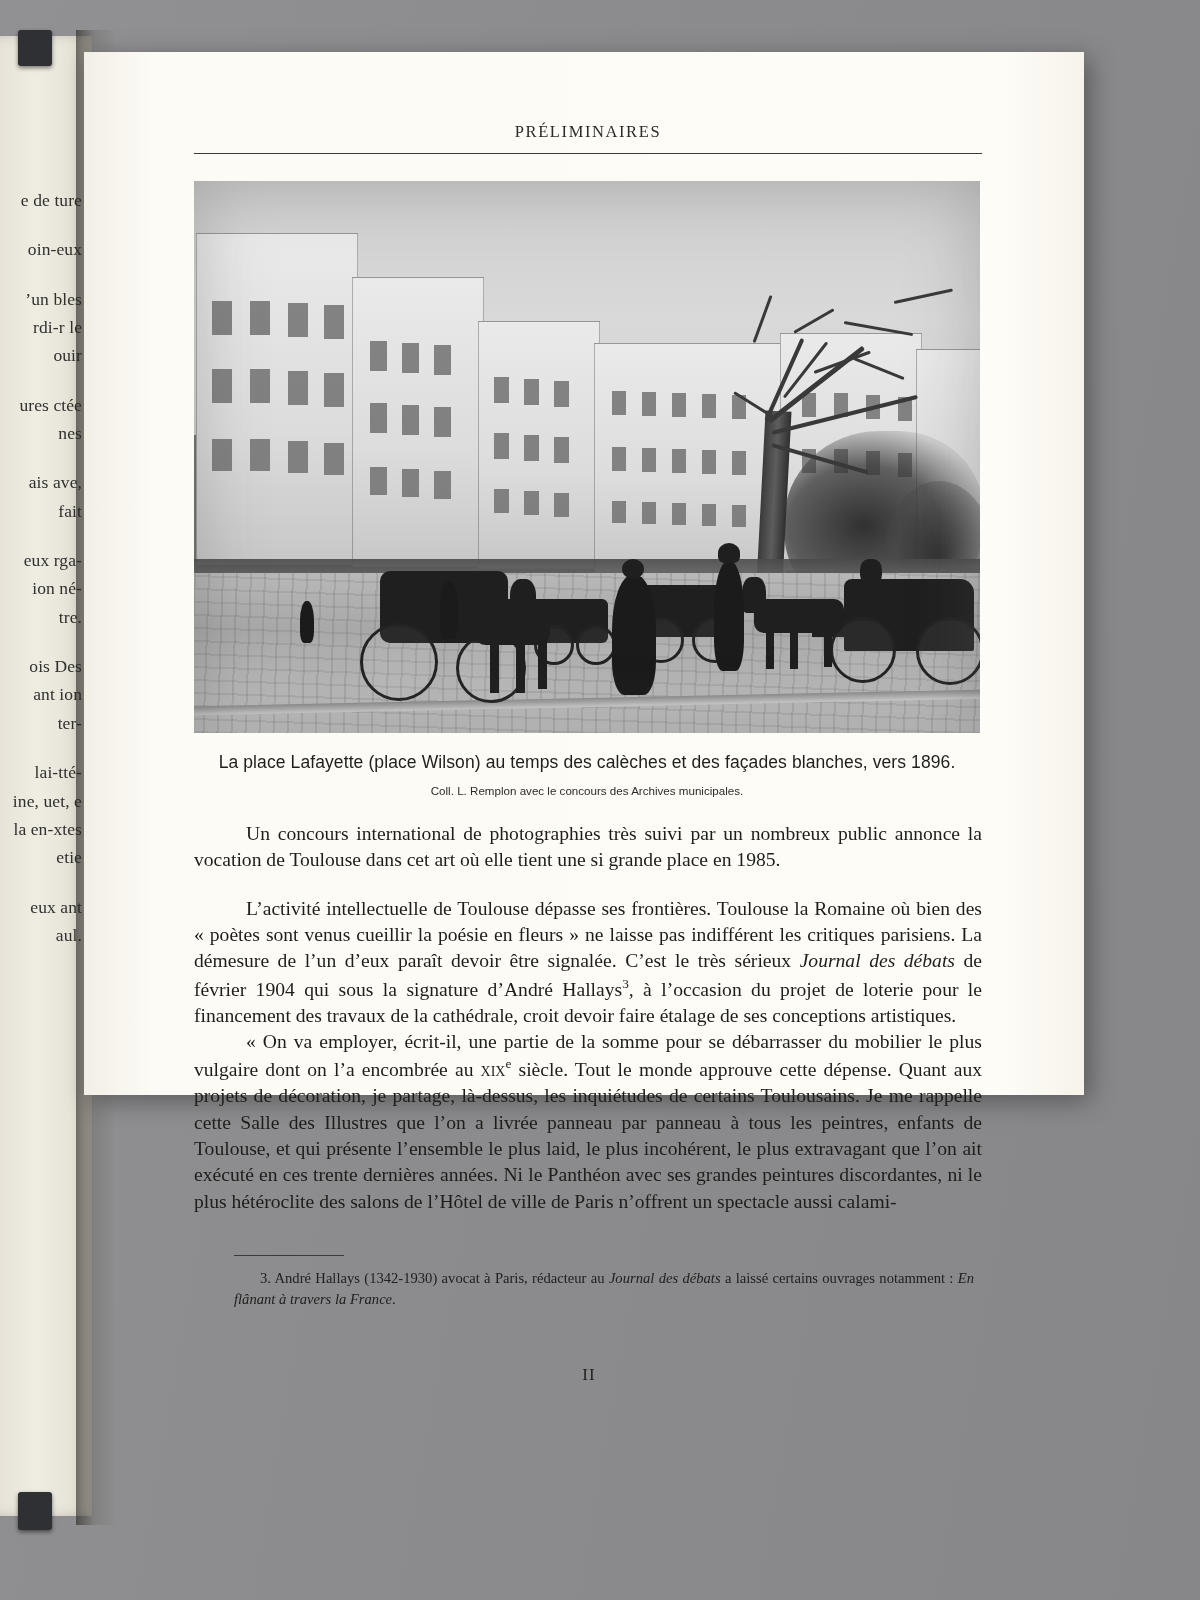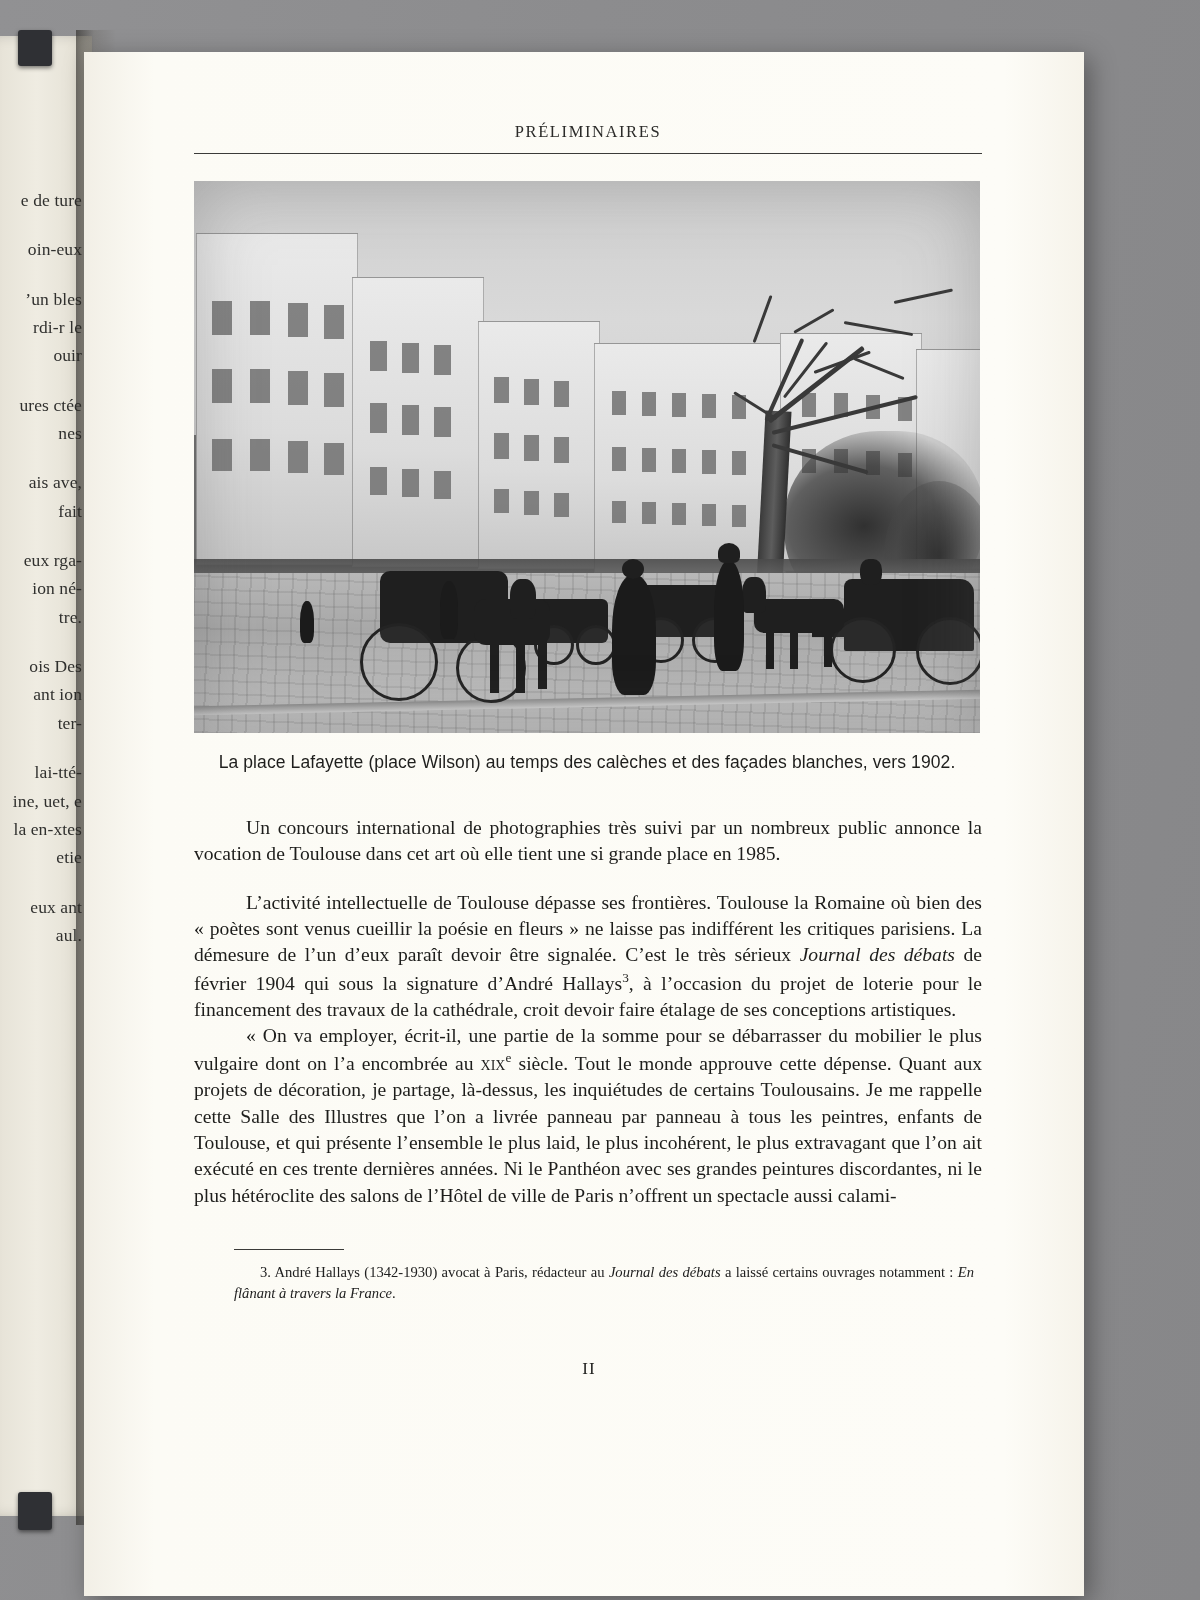--- a/index.html
+++ b/index.html
@@ -68,21 +68,21 @@
   }
   .clip.top { top: 30px; height: 36px; }
   .clip.bottom { top: 1492px; height: 38px; }
 
   
   .page {
     position: absolute;
     left: 84px;
     top: 52px;
     width: 1000px;
-    height: 1544px;
+    height: 1043px;
     background: #fbfaf4;
     background-image: linear-gradient(90deg, #f2efe6 0%, #fcfbf5 7%, #fdfcf7 92%, #f6f3ea 100%);
     box-shadow: 6px 6px 24px rgba(0,0,0,0.35);
   }
   .page-inner {
     position: absolute;
     left: 110px;
     top: 70px;
     width: 790px;
   }
@@ -225,21 +225,21 @@
   .credit {
     margin-top: 11px;
     text-align: center;
     font-family: "Liberation Sans", sans-serif;
     font-size: 11.6px;
     color: #2c2c2a;
   }
 
   
   .body {
-    margin-top: 42px;
+    margin-top: 24px;
     width: 788px;
     font-size: 19.6px;
     line-height: 1.345;
     color: #1d1d1b;
     text-align: justify;
     hyphens: none;
   }
   .body p { margin: 0; text-indent: 52px; }
   .body p.gap { margin-top: 22px; }
   .body em { font-style: italic; }
@@ -429,21 +429,22 @@
         <div class="person" style="left:418px;top:394px;width:44px;height:120px;"></div>
         <div class="sil" style="left:428px;top:378px;width:22px;height:20px;border-radius:50%;"></div>
         <div class="person" style="left:520px;top:380px;width:30px;height:110px;"></div>
         <div class="sil" style="left:524px;top:362px;width:22px;height:20px;border-radius:50% 50% 30% 30%;"></div>
         <div class="person" style="left:246px;top:400px;width:18px;height:58px;"></div>
         <div class="person" style="left:106px;top:420px;width:14px;height:42px;"></div>
 
         <div class="photo-vignette"></div>
       </div>
 
-      <div class="caption">La place Lafayette (place Wilson) au temps des calèches et des façades blanches, vers 1902.</div>
+      <div class="caption">La place Lafayette (place Wilson) au temps des calèches et des façades blanches, vers 1896.</div>
+      <div class="credit">Coll. L. Remplon avec le concours des Archives municipales.</div>
     </div>
 
     <div class="body">
       <p>Un concours international de photographies très suivi par un nombreux public annonce la vocation de Toulouse dans cet art où elle tient une si grande place en 1985.</p>
 
       <p class="gap"><span>L’activité intellectuelle de Toulouse dépasse ses frontières. Toulouse la Romaine où bien des « poètes sont venus cueillir la poésie en fleurs » ne laisse pas indifférent les critiques parisiens. La démesure de l’un d’eux paraît devoir être signalée. C’est le très sérieux </span><em>Journal des débats</em><span> de février 1904 qui sous la signature d’André Hallays</span><span class="sup">3</span><span>, à l’occasion du projet de loterie pour le financement des travaux de la cathédrale, croit devoir faire étalage de ses conceptions artistiques.</span></p>
 
       <p><span>« On va employer, écrit-il, une partie de la somme pour se débarrasser du mobilier le plus vulgaire dont on l’a encombrée au </span><span class="sc">xix</span><span class="sup">e</span><span> siècle. Tout le monde approuve cette dépense. Quant aux projets de décoration, je partage, là-dessus, les inquiétudes de certains Toulousains. Je me rappelle cette Salle des Illustres que l’on a livrée panneau par panneau à tous les peintres, enfants de Toulouse, et qui présente l’ensemble le plus laid, le plus incohérent, le plus extravagant que l’on ait exécuté en ces trente dernières années. Ni le Panthéon avec ses grandes peintures discordantes, ni le plus hétéroclite des salons de l’Hôtel de ville de Paris n’offrent un spectacle aussi calami-</span></p>
     </div>
 

